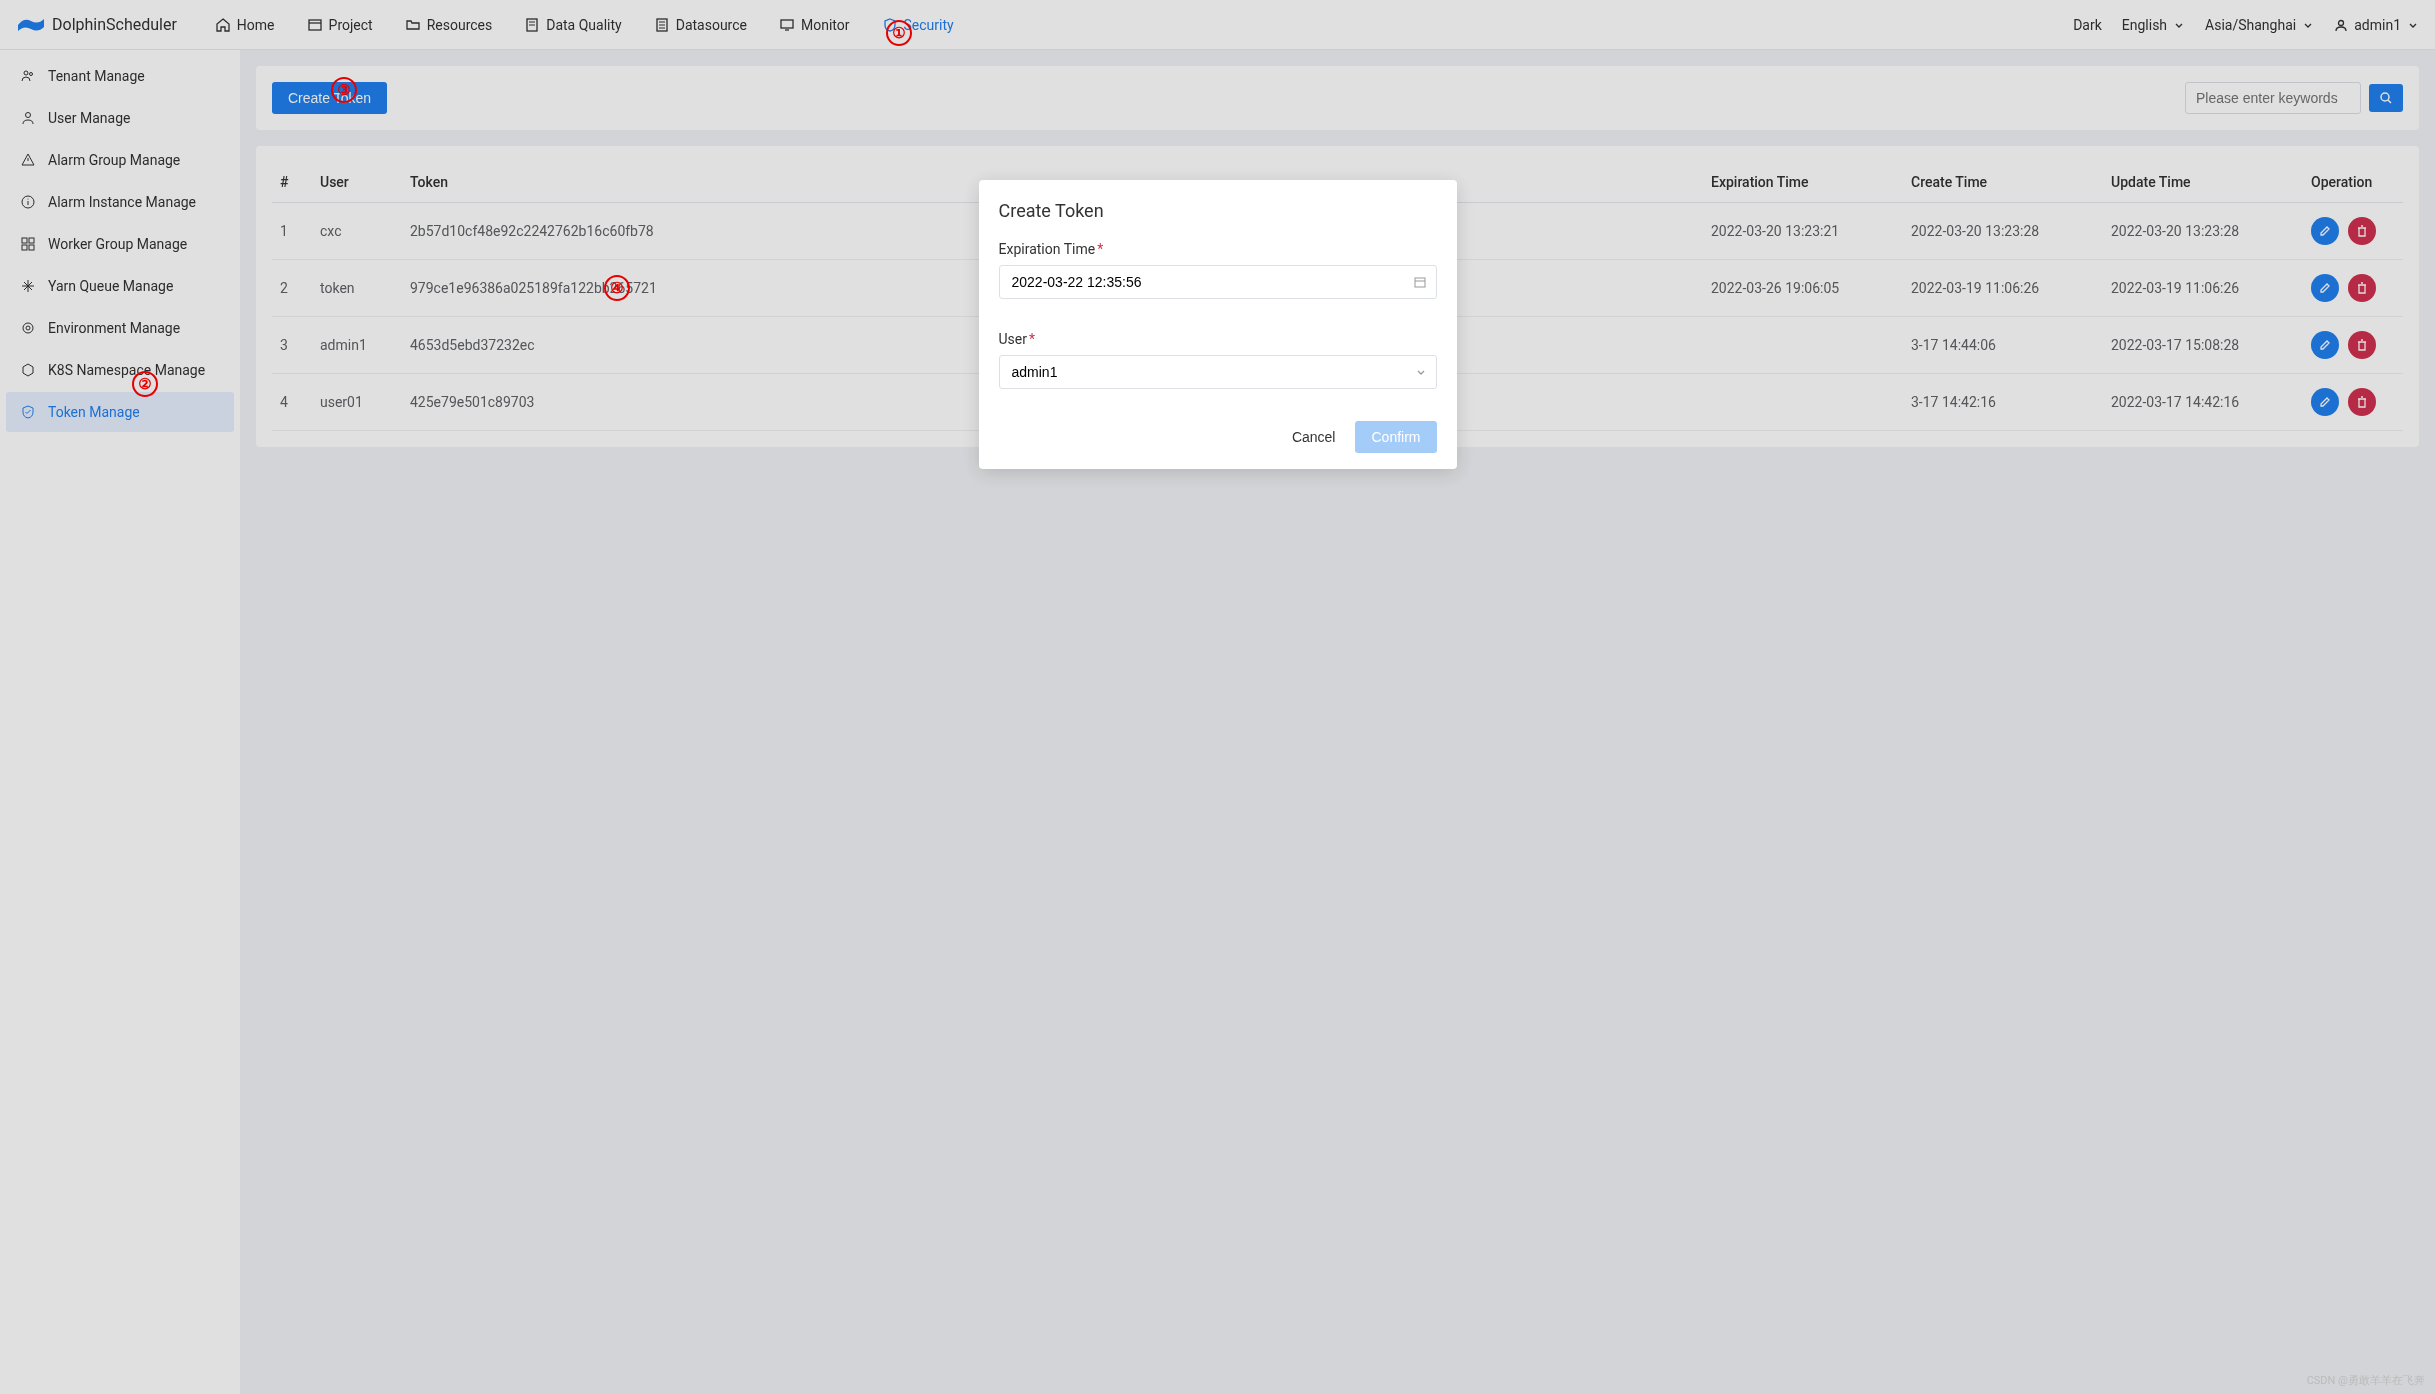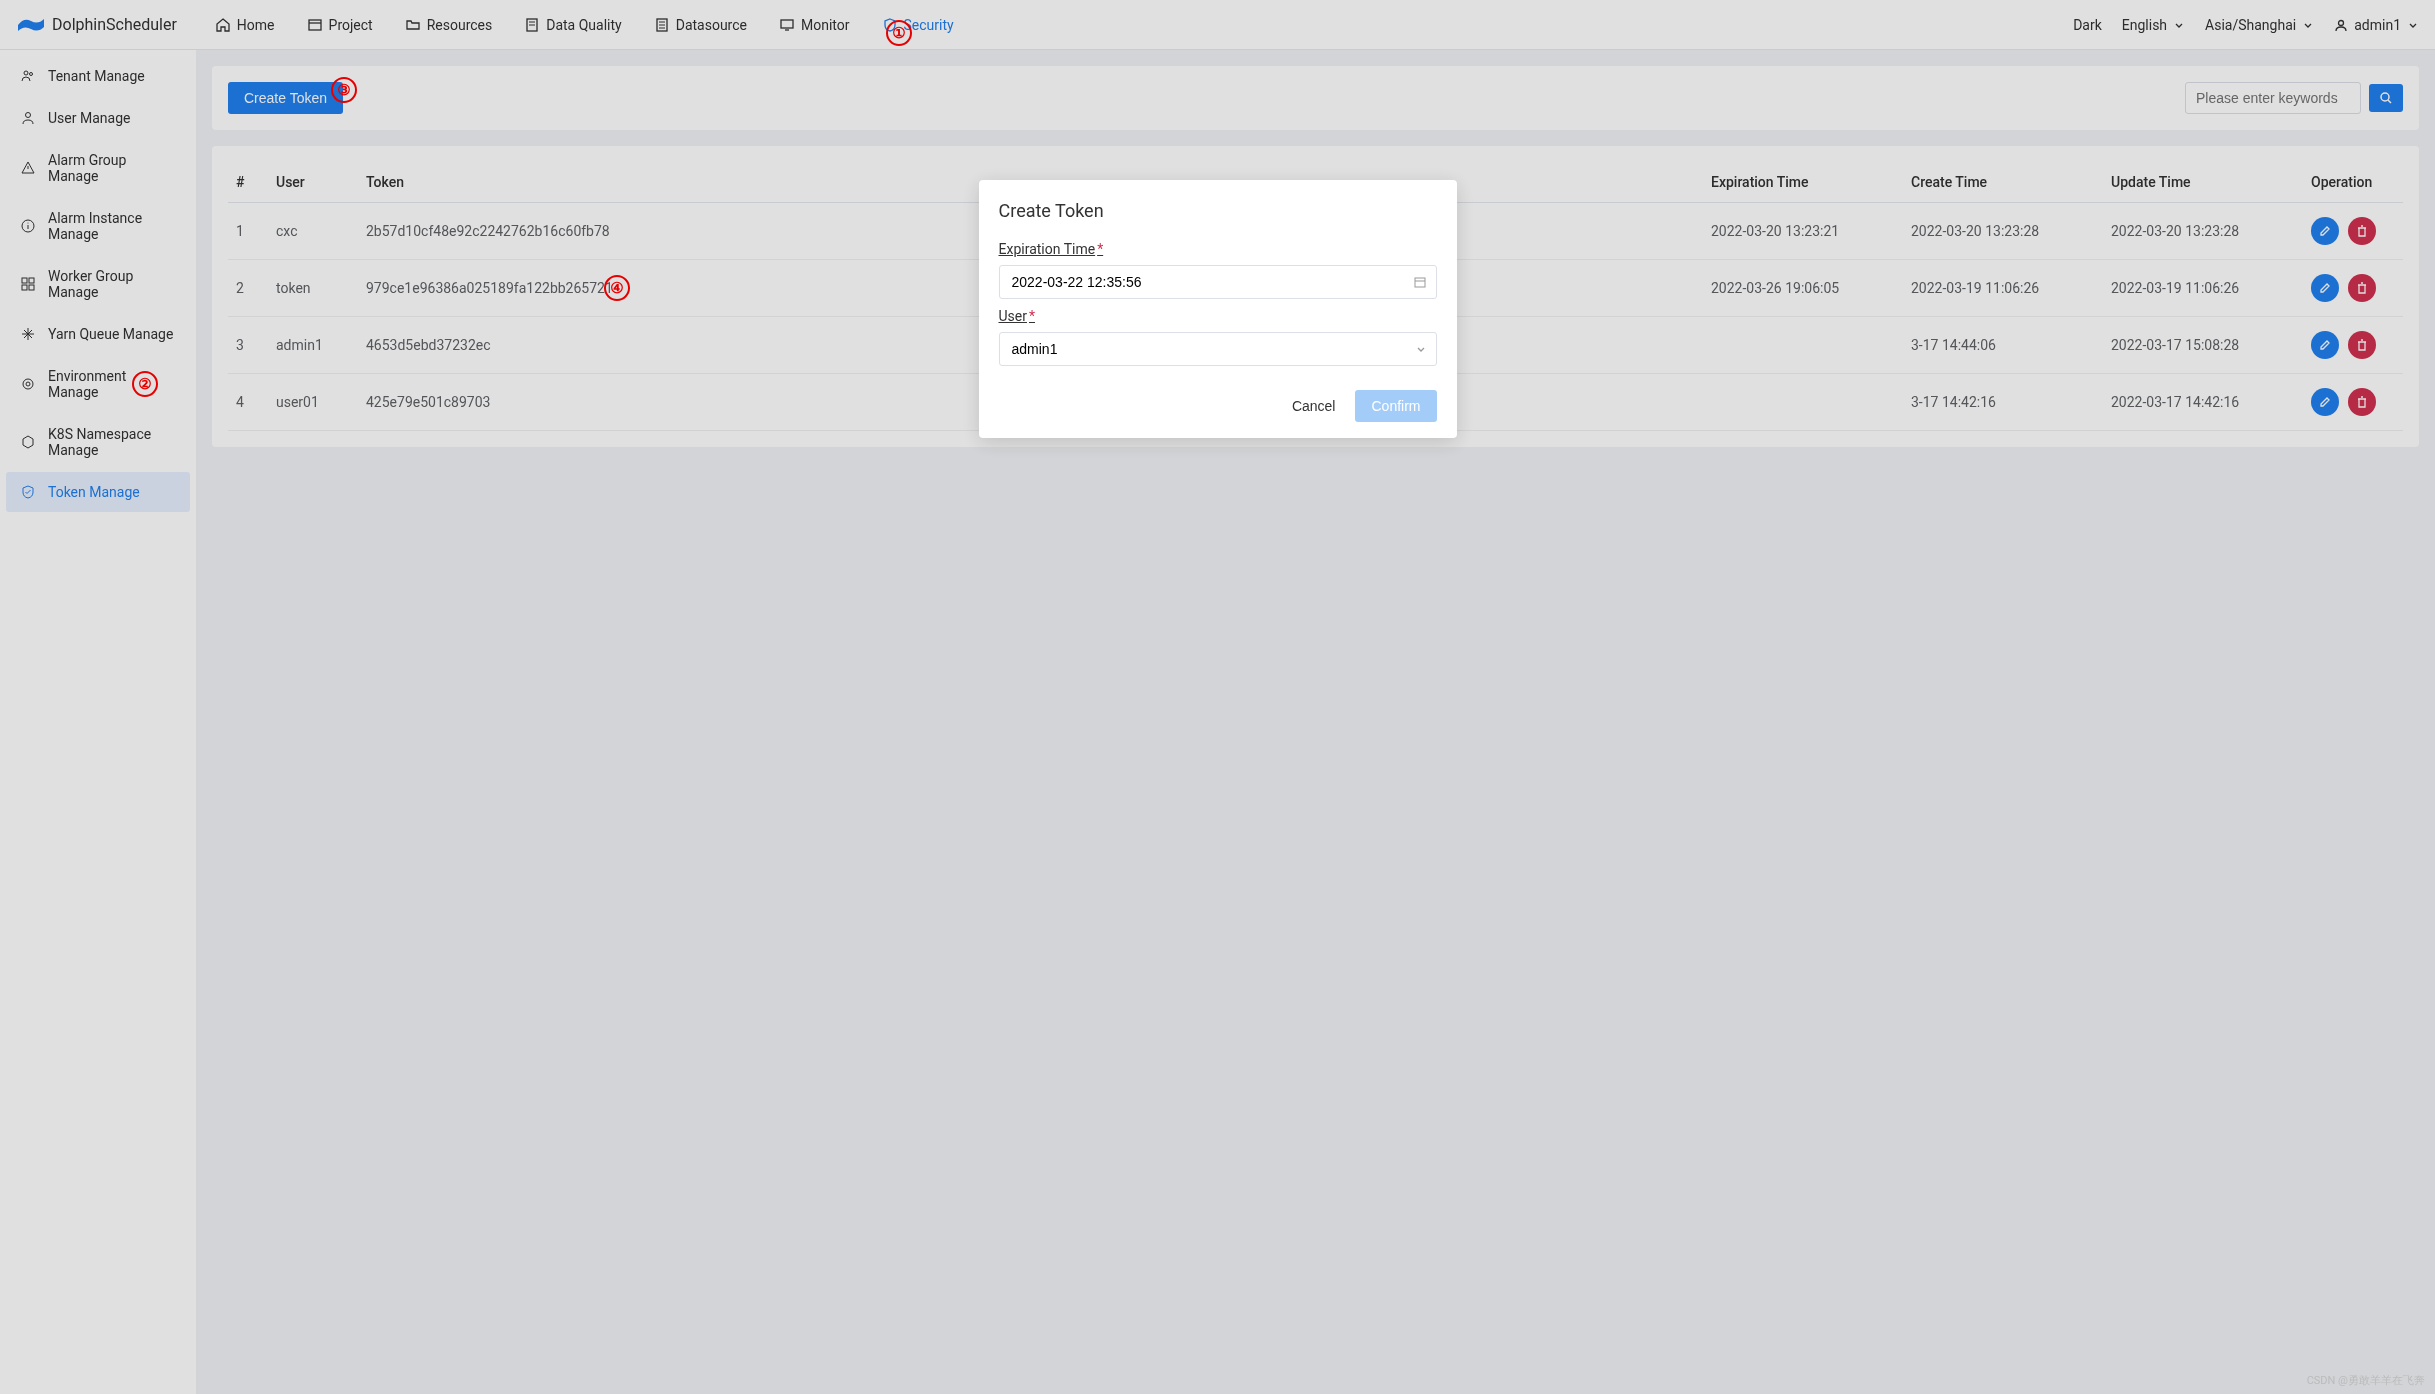--- a/index.html
+++ b/index.html
@@ -14,21 +14,21 @@
     .nav-items { display: flex; gap: 4px; }
     .nav-item { display: flex; gap: 6px; padding: 8px 14px; color: #333; cursor: pointer; border-radius: 3px; }
     .nav-item.active { color: #2080f0; }
     .nav-right { margin-left: auto; display: flex; align-items: center; gap: 20px; color: #333; }
     .nav-right-item { display: flex; align-items: center; gap: 6px; cursor: pointer; }
     
     
     .body { display: flex; flex: 1; overflow: hidden; }
     
     
-    .sidebar { width: 196px; background: #fff; padding: 6px; overflow-y: auto; }
+    .sidebar { width: 240px; background: #fff; padding: 6px; overflow-y: auto; }
     .side-item { display: flex; align-items: center; gap: 12px; padding: 12px 14px; color: #333; cursor: pointer; border-radius: 3px; margin-bottom: 2px; }
     .side-item.active { background: #e8f0fe; color: #2080f0; }
     .side-icon { width: 16px; height: 16px; flex-shrink: 0; }
     
     
     .main { flex: 1; overflow-y: auto; padding: 16px; }
     .toolbar { display: flex; align-items: center; gap: 8px; margin-bottom: 16px; background: #fff; padding: 16px; border-radius: 4px; }
     .btn-primary { background: #2080f0; color: #fff; border: none; padding: 8px 16px; border-radius: 3px; cursor: pointer; font-size: 14px; }
     .btn-primary-sm { background: #2080f0; color: #fff; border: none; padding: 7px 10px; border-radius: 3px; cursor: pointer; }
     .search-input { width: 176px; padding: 7px 10px; border: 1px solid #dcdfe6; border-radius: 3px; font-size: 14px; }
@@ -40,21 +40,21 @@
     .table th { text-align: left; padding: 12px 8px; font-weight: 500; border-bottom: 1px solid #e4e7ed; color: #333; }
     .table td { padding: 14px 8px; border-bottom: 1px solid #f0f0f0; color: #606266; }
     .op-btn { width: 28px; height: 28px; border-radius: 50%; border: none; cursor: pointer; display: inline-flex; align-items: center; justify-content: center; margin-right: 6px; }
     .op-edit { background: #2080f0; }
     .op-del { background: #d03050; }
     
     
     .overlay { position: fixed; inset: 0; background: rgba(0,0,0,0.12); display: flex; align-items: flex-start; justify-content: center; padding-top: 180px; }
     .modal { width: 478px; background: #fff; border-radius: 4px; padding: 20px 20px 16px; box-shadow: 0 4px 20px rgba(0,0,0,0.15); }
     .modal-title { font-size: 18px; margin-bottom: 20px; color: #333; }
-    .form-group { margin-bottom: 9px; text-decoration: underline; }
+    .form-group { margin-bottom: 32px; }
     .form-label { display: block; font-size: 14px; color: #333; margin-bottom: 8px; }
     .req { color: #d03050; margin-left: 2px; }
     .form-input { width: 100%; padding: 8px 12px; border: 1px solid #dcdfe6; border-radius: 3px; font-size: 14px; position: relative; }
     .form-input-wrap { position: relative; }
     .input-icon-right { position: absolute; right: 10px; top: 50%; transform: translateY(-50%); color: #999; }
     .token-row { display: flex; gap: 10px; align-items: center; }
     .token-row .form-input { flex: 1; }
     .refresh-btn { width: 32px; height: 32px; border-radius: 50%; border: none; background: #e0edfc; display: flex; align-items: center; justify-content: center; cursor: pointer; }
     .modal-footer { display: flex; justify-content: flex-end; gap: 16px; margin-top: 24px; }
     .btn-text { background: none; border: none; color: #333; cursor: pointer; font-size: 14px; padding: 8px 4px; }

